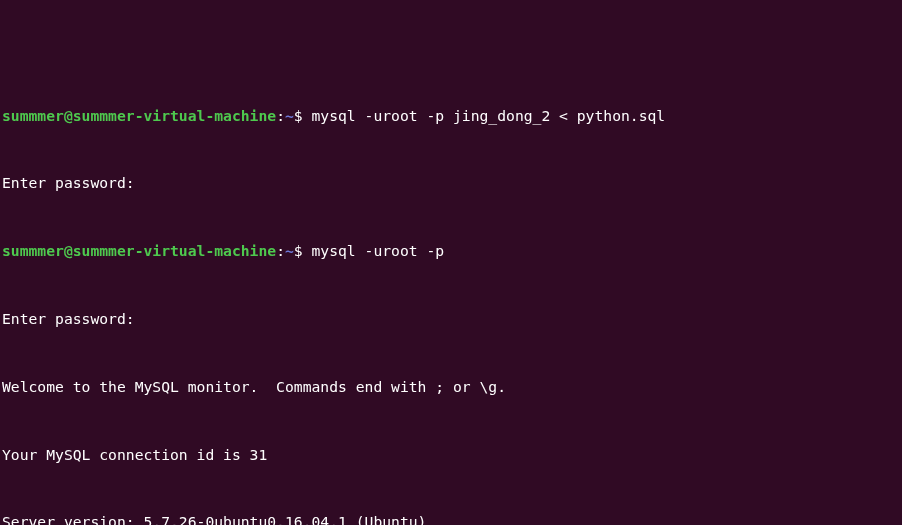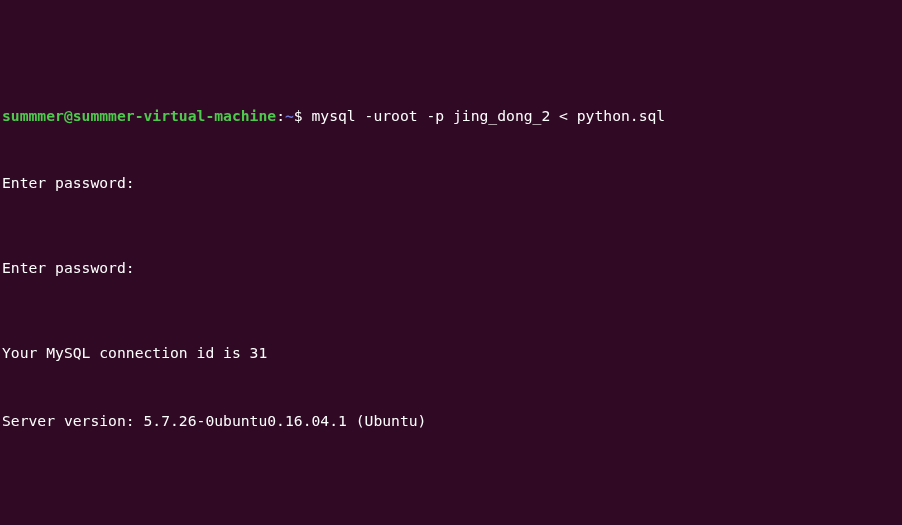--- a/index.html
+++ b/index.html
@@ -42,23 +42,25 @@
 
 <div id="terminal" style="background: rgb(48, 10, 36);">
   <div id="screen">
 
     <div class="row"><span class="dim"> </span></div>
 
     <div class="row"><span class="user">summmer@summmer-virtual-machine</span><span class="punct">:</span><span class="path">~</span><span class="punct">$ </span><span class="cmd">mysql -uroot -p jing_dong_2 &lt; python.sql</span></div>
 
     <div class="row"><span class="out">Enter password:</span></div>
 
+    <div class="row"><span class="user">summmer@summmer-virtual-machine</span><span class="punct">:</span><span class="path">~</span><span class="punct">$ </span><span class="cmd">mysql -uroot -p</span></div>
 
     <div class="row"><span class="out">Enter password:</span></div>
 
+    <div class="row"><span class="out">Welcome to the MySQL monitor.  Commands end with ; or \g.</span></div>
 
     <div class="row"><span class="out">Your MySQL connection id is 31</span></div>
 
     <div class="row"><span class="out">Server version: 5.7.26-0ubuntu0.16.04.1 (Ubuntu)</span></div>
 
     
 
     
 
     

